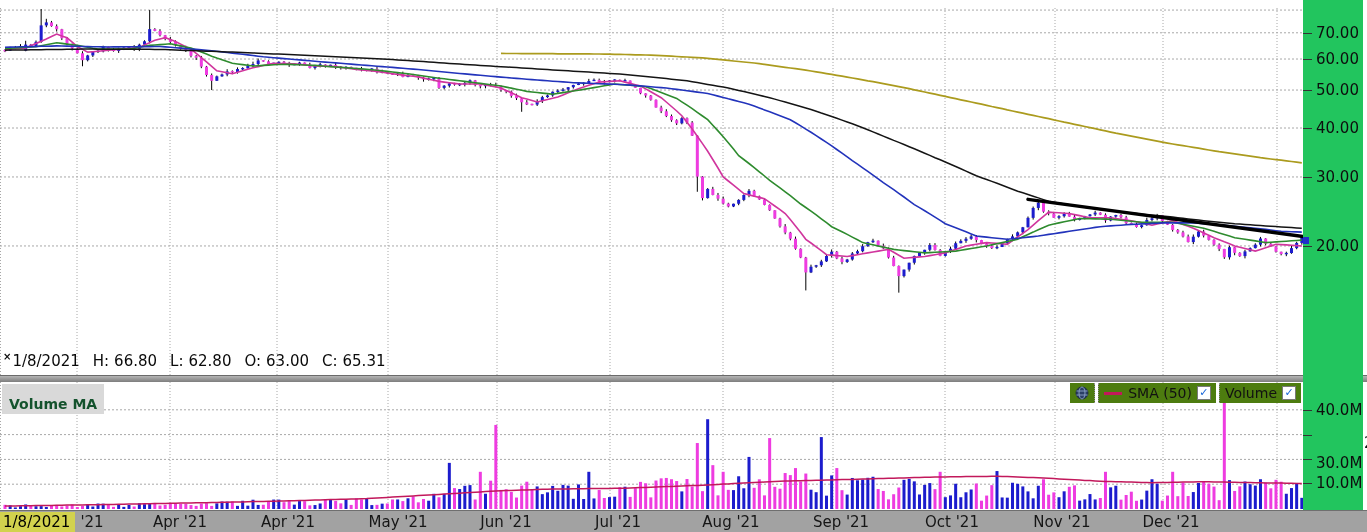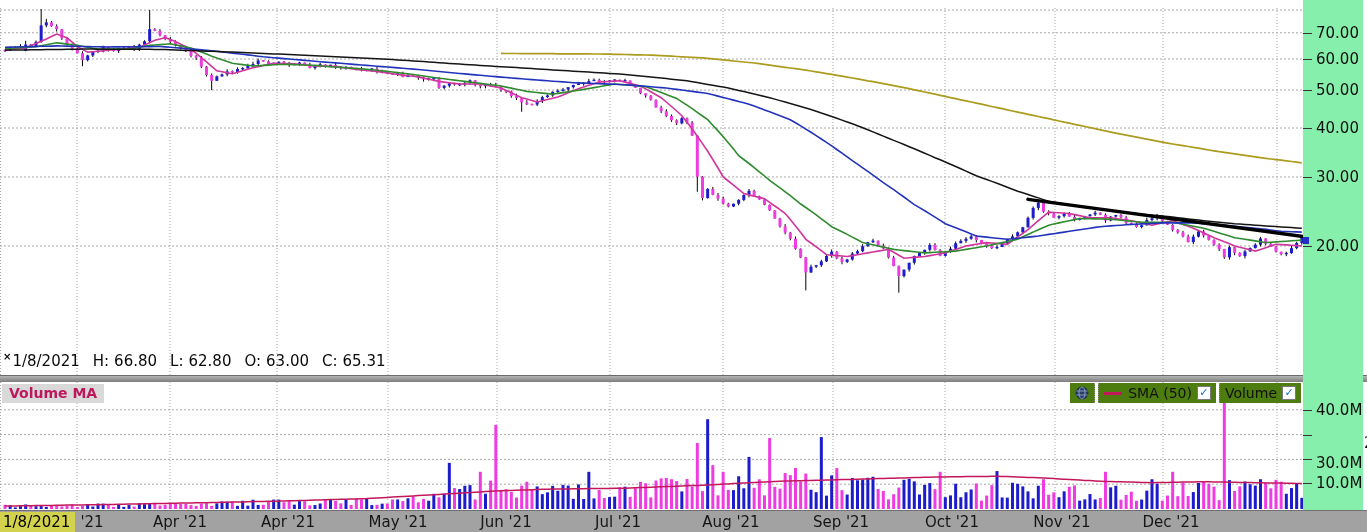--- a/index.html
+++ b/index.html
@@ -1,27 +1,27 @@
 <!DOCTYPE html>
 <html><head>
 <meta charset="utf-8">
 <style>
   *{margin:0;padding:0;box-sizing:border-box}
   body{background:#fff}
   .app{position:relative;width:1367px;height:532px;background:#ffffff;
        font-family:"DejaVu Sans","Liberation Sans",sans-serif;overflow:hidden;user-select:none}
   #chart-svg{position:absolute;left:0;top:0}
-  .right-axis{position:absolute;left:1303px;top:0;width:60px;height:510px;background:#86efac}
+  .right-axis{position:absolute;left:1303px;top:0;width:60px;height:510px;background:#22c55e}
   .axlab{position:absolute;left:13px;color:#0e0e0e;font-size:15px;white-space:nowrap}
   .tick{position:absolute;left:0;width:9px;height:0;border-top:1px solid #333}
   .last-price-marker{position:absolute;left:0;width:6px;height:7px;background:#2230c8}
   .splitter{position:absolute;left:0;top:375px;width:1367px;height:7px;
             background:linear-gradient(#b5b5b5,#7d7d7d);border-top:1px solid #6a6a6a}
-  .vol-title-chip{position:absolute;left:2px;top:384px;background:#d9d9d9;color:#be185d;
-            font-size:14px;font-weight:bold;padding:1px 7px 2px 7px}
+  .vol-title-chip{position:absolute;left:2px;top:384px;background:#d9d9d9;color:#14532d;
+            font-size:14px;font-weight:bold;padding:12px 7px 2px 7px}
   .legend{position:absolute;top:383px;right:66px;height:20px;display:flex;align-items:center}
   .legend .chipseg{background:#4d7c0f;height:20px;display:flex;align-items:center;
             padding:0 5px;border-left:1px dotted #8f8f8f}
   .legend .chipseg:first-child{border-left:none;border-right:1px dotted #8f8f8f}
   .legend .gap{width:3px;height:20px}
   .swatch{display:inline-block;width:18px;height:0;border-top:3px solid #c2185b;margin-right:6px}
   .legend .lbl{font-size:14px;color:#111;margin-right:5px}
   .cbx{width:14px;height:14px;background:#fff;border:1px solid #7a7a7a;color:#1565d8;
        font-size:11px;line-height:12px;text-align:center;font-weight:bold}
   .globe{width:14px;height:14px}

